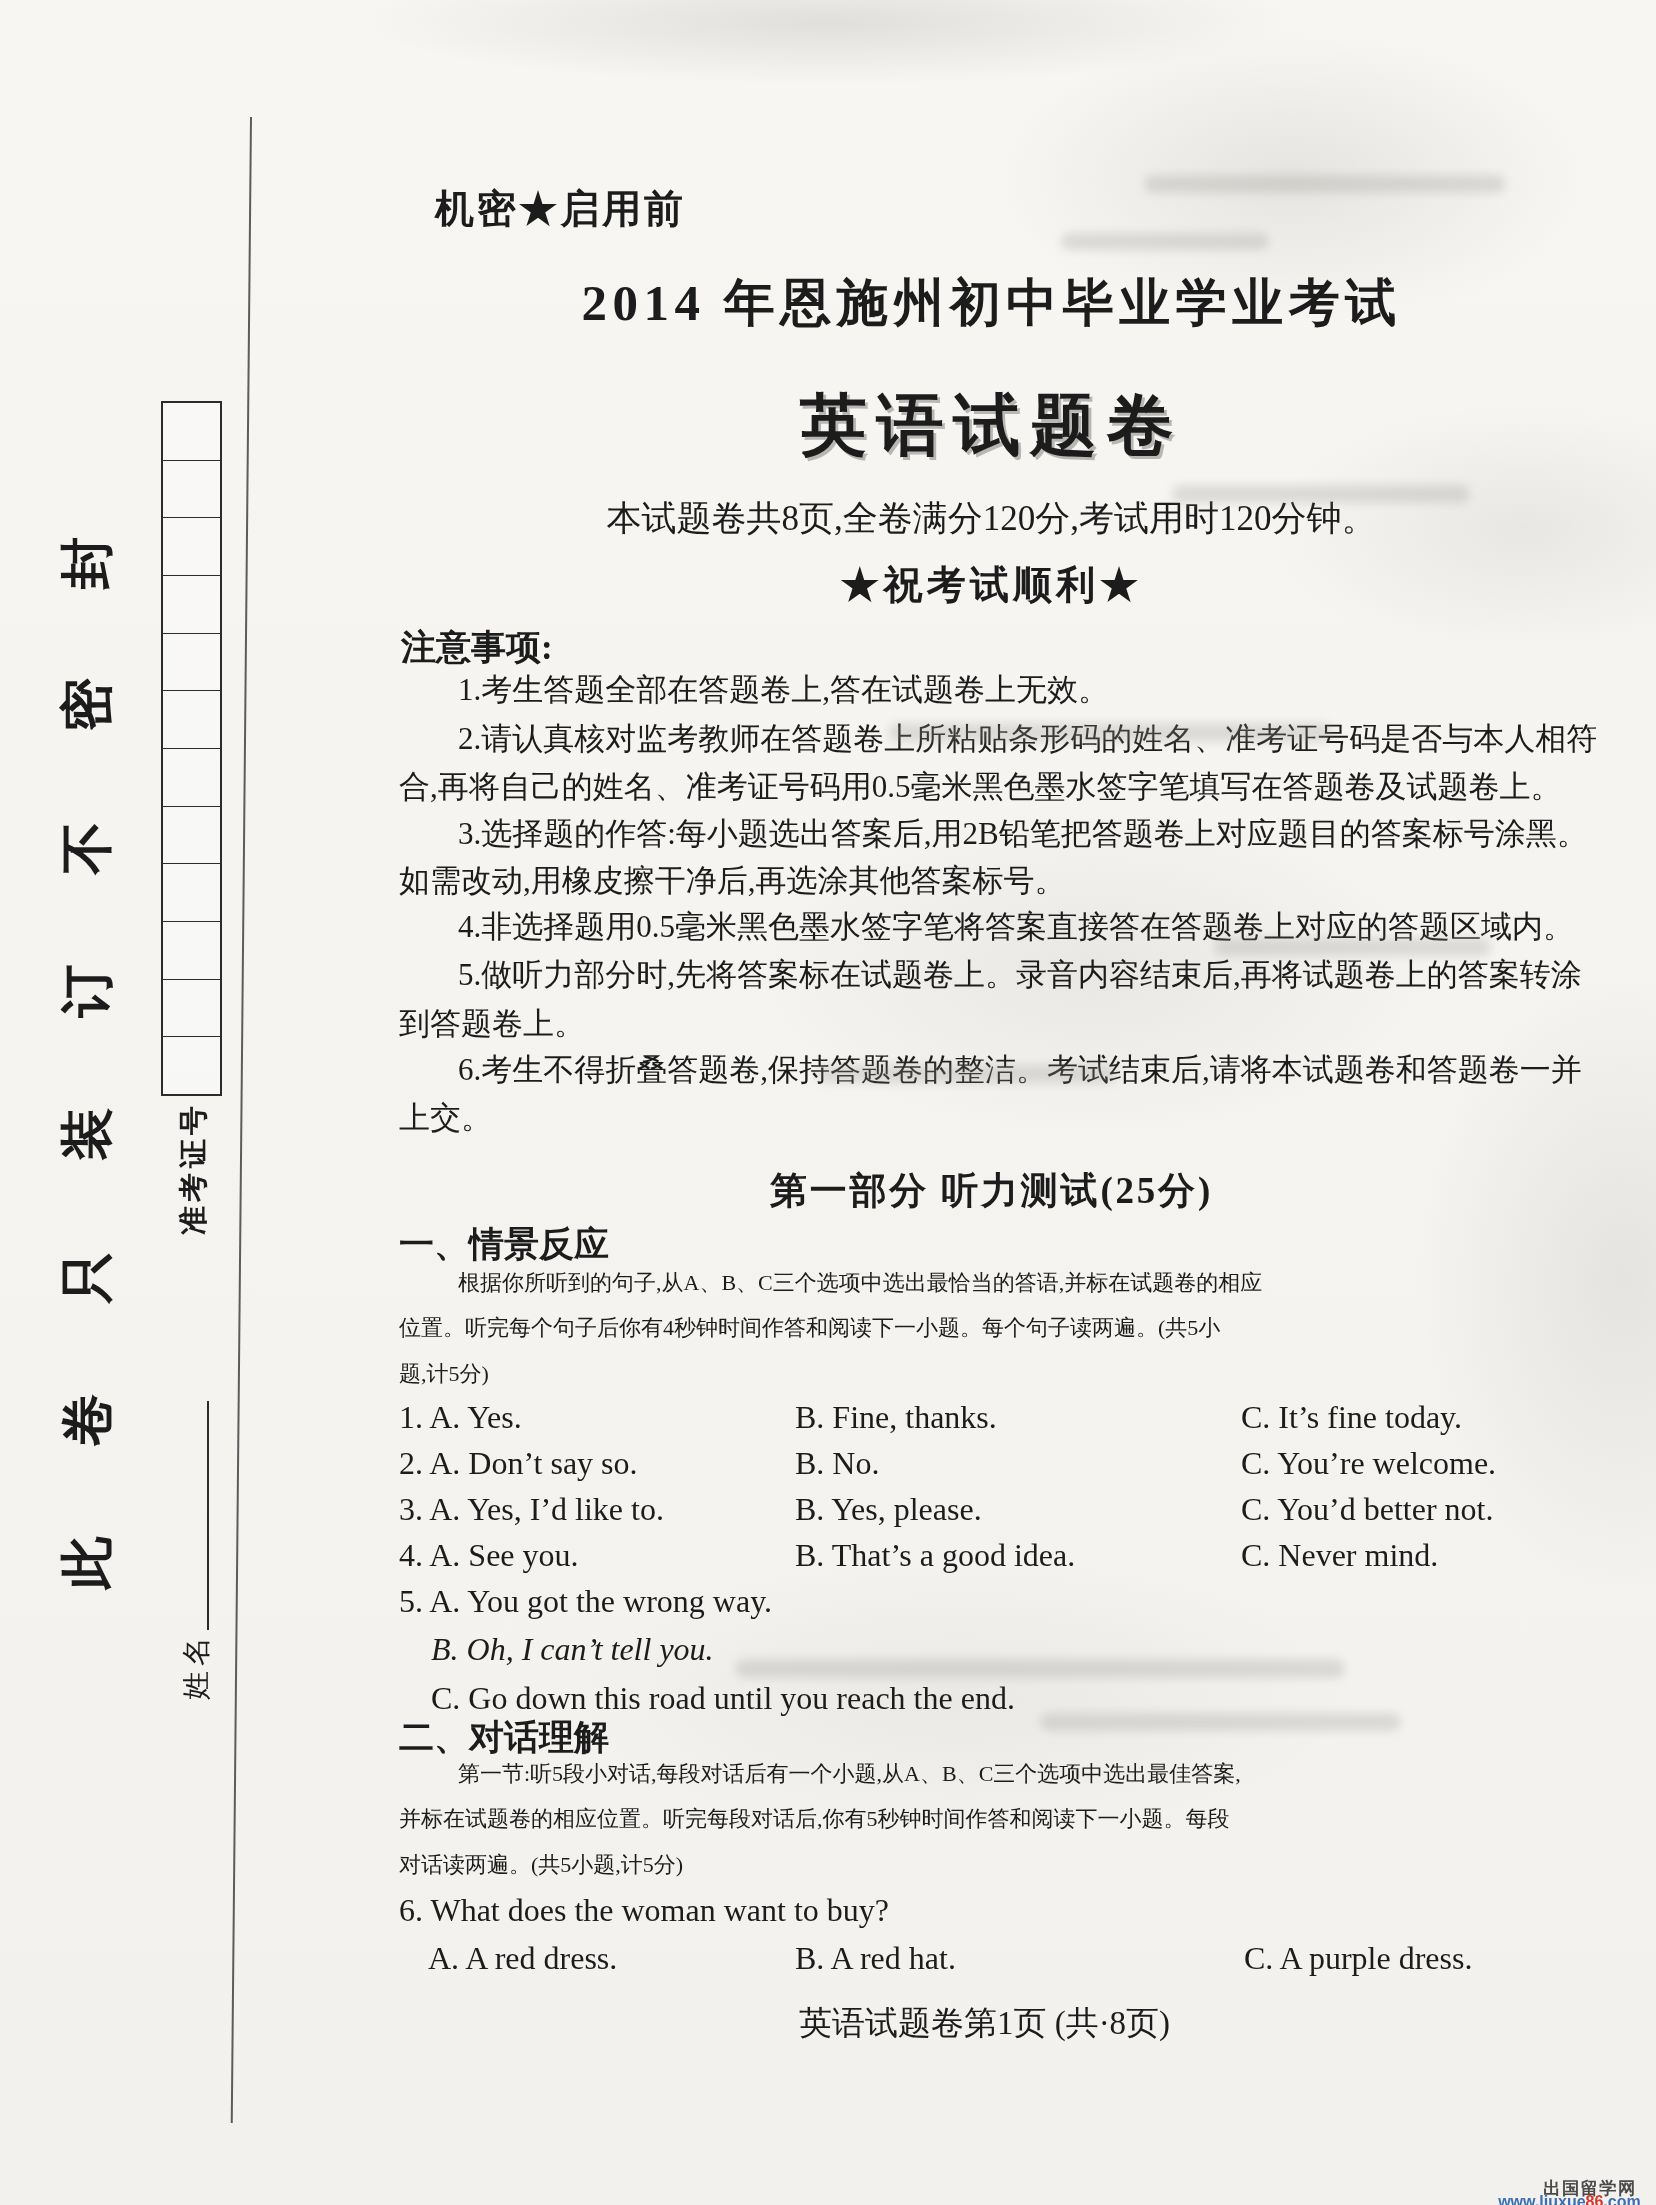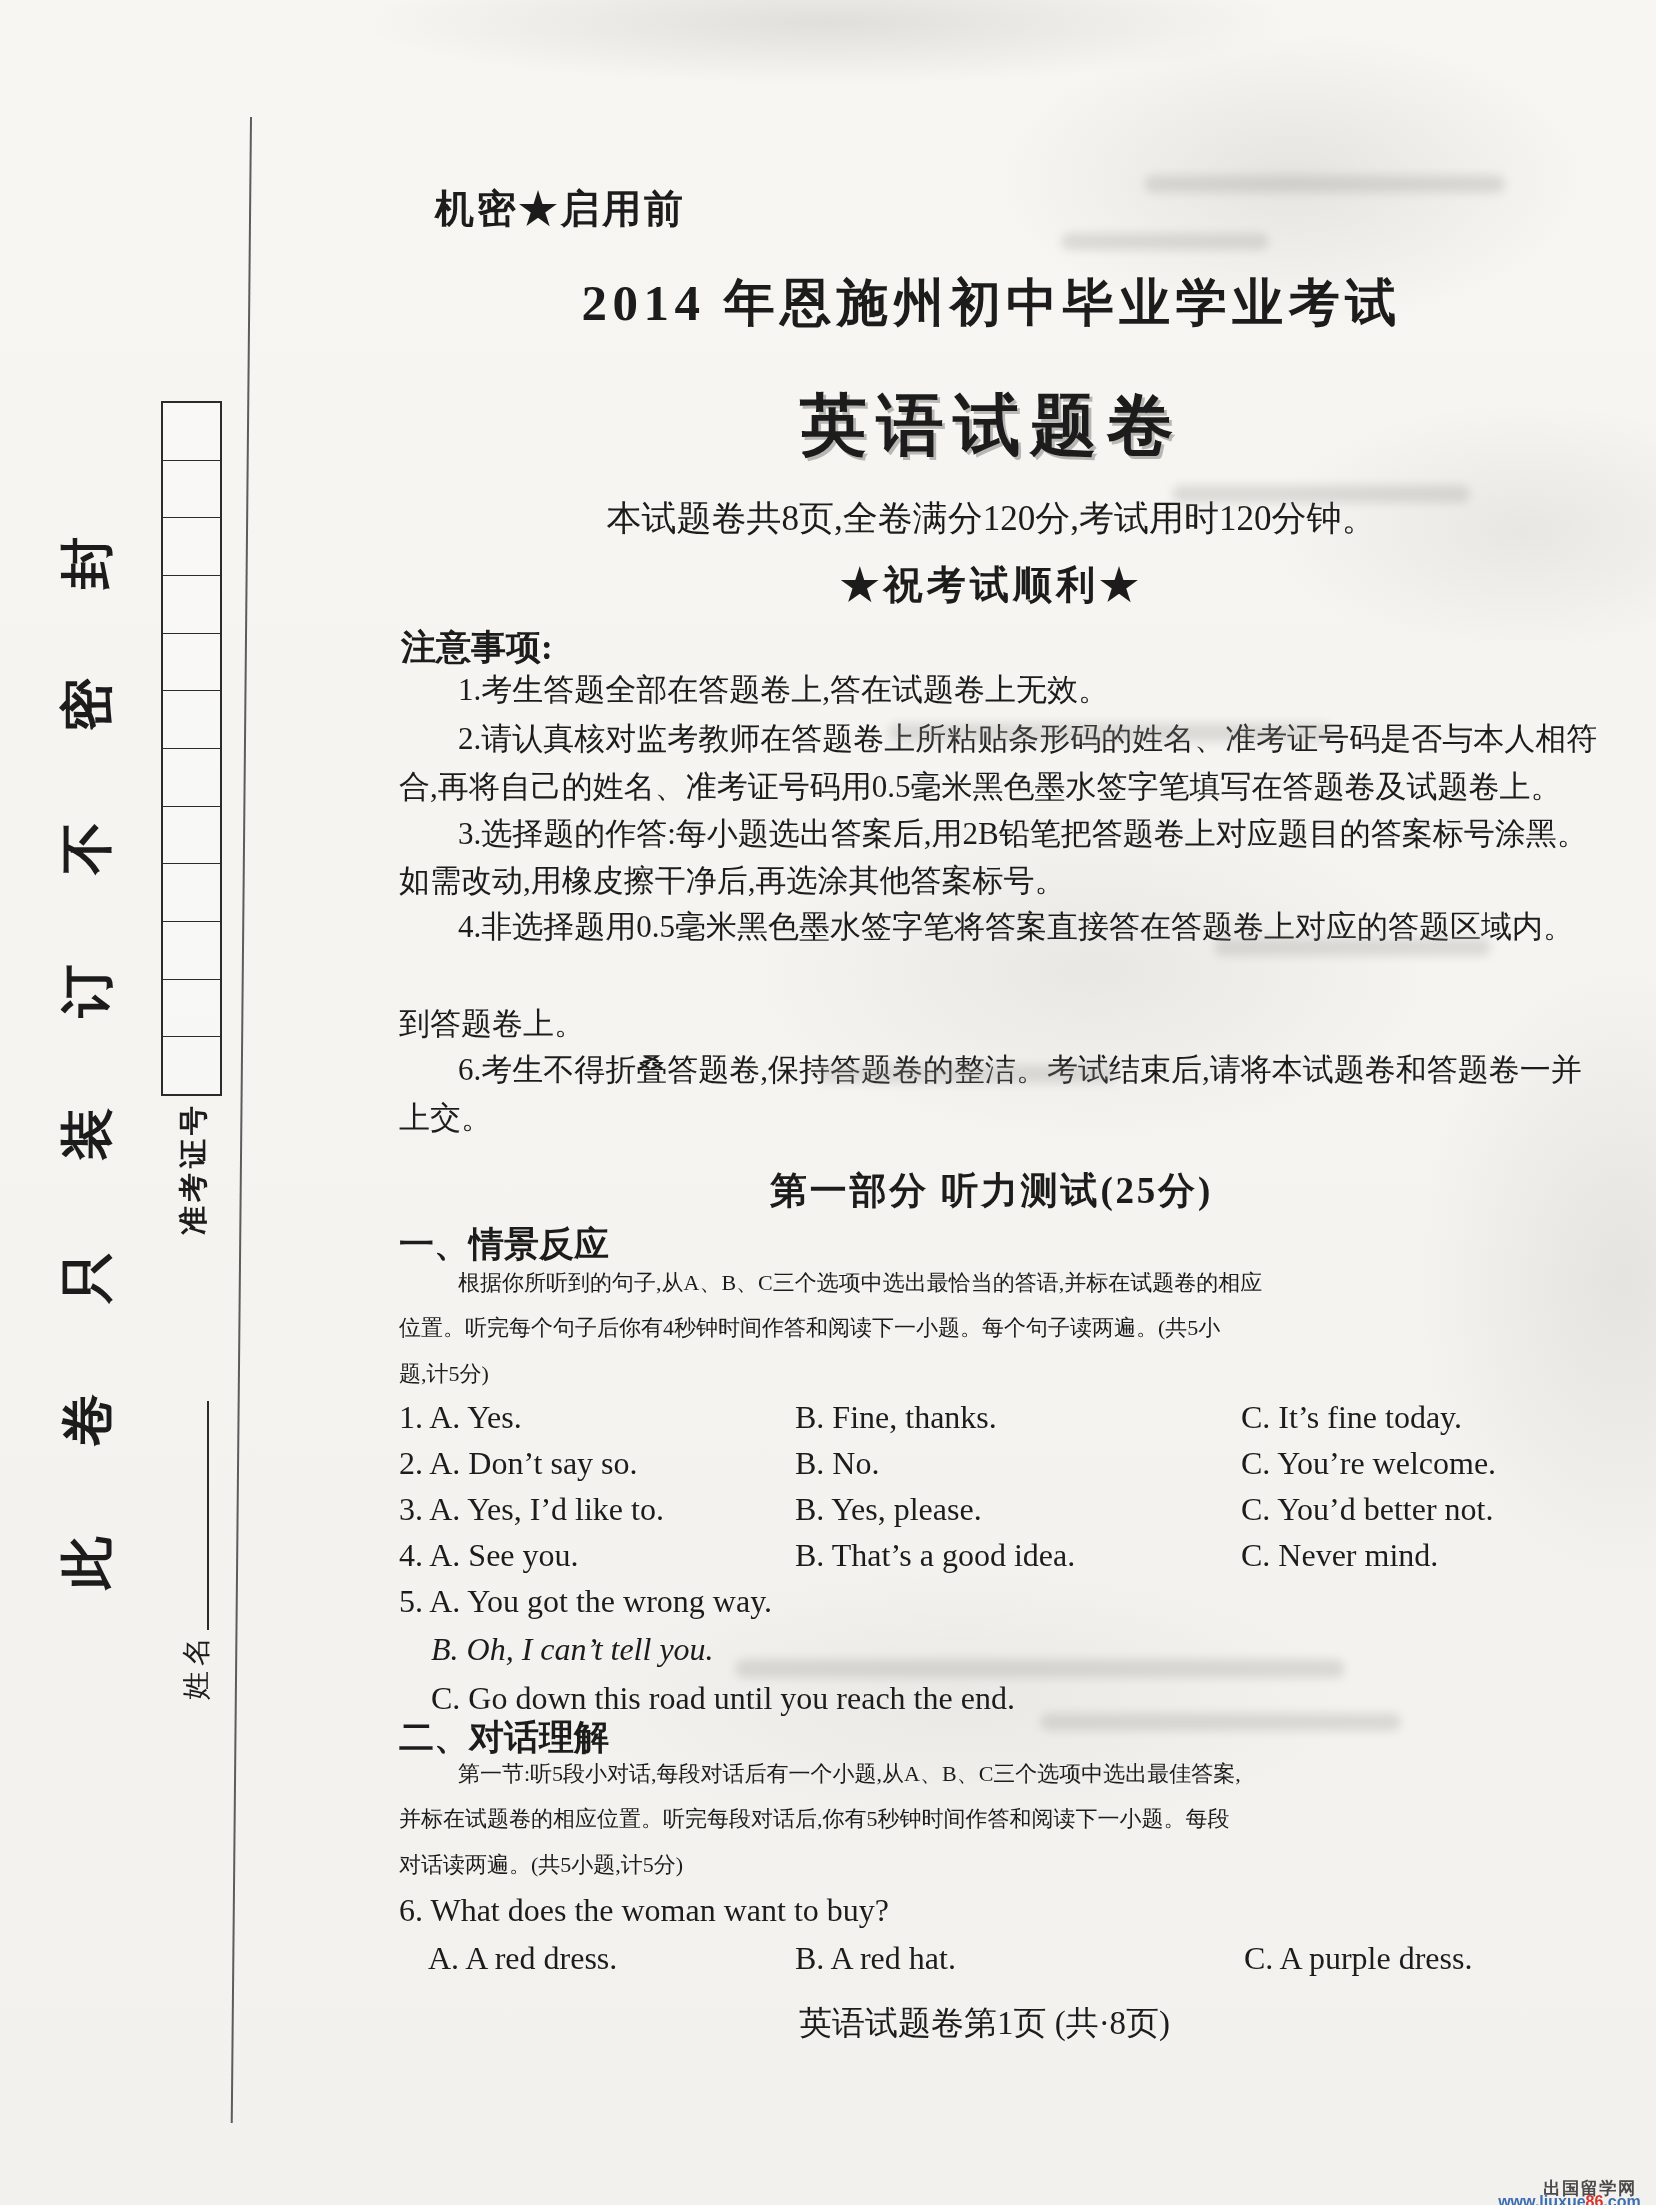--- a/index.html
+++ b/index.html
@@ -122,20 +122,21 @@
   <div class="abs center wish cjk" style="top:558px;">★祝考试顺利★</div>
 
   <div class="abs notes-title cjk" style="left:401px; top:624px;">注意事项:</div>
 
   <div class="abs note-line cjk" style="left:458px; top:669px;">1.考生答题全部在答题卷上,答在试题卷上无效。</div>
   <div class="abs note-line cjk" style="left:458px; top:718px;">2.请认真核对监考教师在答题卷上所粘贴条形码的姓名、准考证号码是否与本人相符</div>
   <div class="abs note-line cjk" style="left:399px; top:766px;">合,再将自己的姓名、准考证号码用0.5毫米黑色墨水签字笔填写在答题卷及试题卷上。</div>
   <div class="abs note-line cjk" style="left:458px; top:813px;">3.选择题的作答:每小题选出答案后,用2B铅笔把答题卷上对应题目的答案标号涂黑。</div>
   <div class="abs note-line cjk" style="left:399px; top:860px;">如需改动,用橡皮擦干净后,再选涂其他答案标号。</div>
   <div class="abs note-line cjk" style="left:458px; top:906px;">4.非选择题用0.5毫米黑色墨水签字笔将答案直接答在答题卷上对应的答题区域内。</div>
+  <div class="abs note-line cjk" style="left:458px; top:954px;">5.做听力部分时,先将答案标在试题卷上。录音内容结束后,再将试题卷上的答案转涂</div>
   <div class="abs note-line cjk" style="left:399px; top:1003px;">到答题卷上。</div>
   <div class="abs note-line cjk" style="left:458px; top:1049px;">6.考生不得折叠答题卷,保持答题卷的整洁。考试结束后,请将本试题卷和答题卷一并</div>
   <div class="abs note-line cjk" style="left:399px; top:1097px;">上交。</div>
 
   <div class="abs center part-header cjk" style="top:1166px;">第一部分  听力测试(25分)</div>
 
   <div class="abs sec-title cjk" style="left:399px; top:1221px;">一、情景反应</div>
 
   <div class="abs instr cjk" style="left:458px; top:1268px;">根据你所听到的句子,从A、B、C三个选项中选出最恰当的答语,并标在试题卷的相应</div>
   <div class="abs instr cjk" style="left:399px; top:1313px;">位置。听完每个句子后你有4秒钟时间作答和阅读下一小题。每个句子读两遍。(共5小</div>

